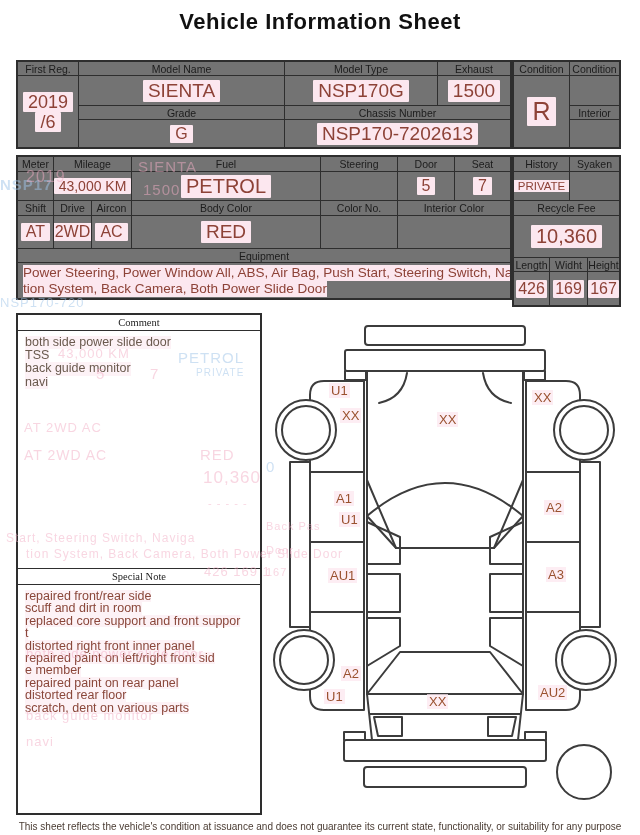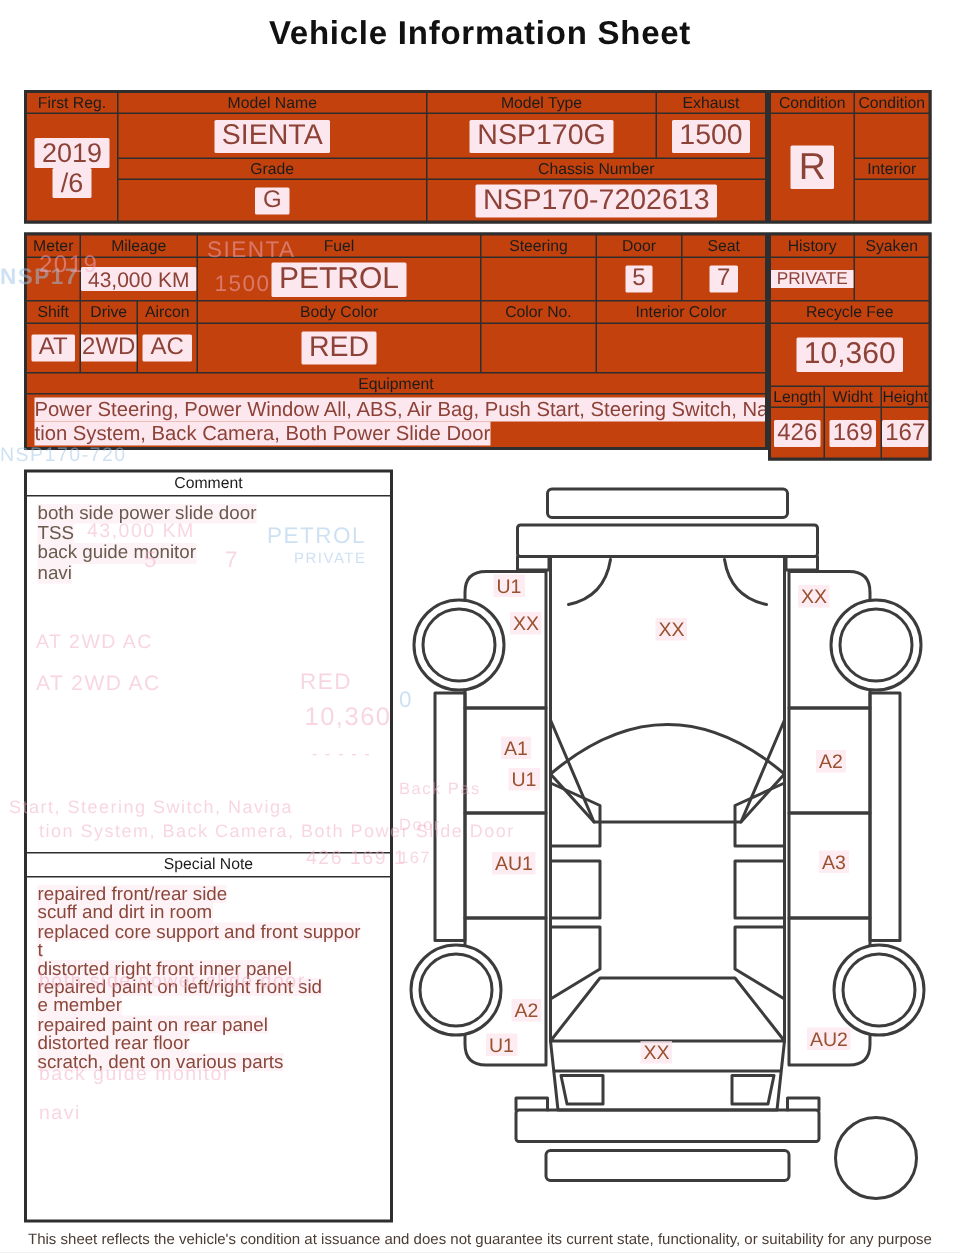--- a/index.html
+++ b/index.html
@@ -6,21 +6,21 @@
   html,body { background:#e8e8e8; }
   .page {
     position: relative; width: 640px; height: 835px; background: #fff;
     font-family: "Liberation Sans", sans-serif; overflow: hidden; margin: 0 auto;
   }
   .title { position:absolute; top:9px; left:0; width:100%; text-align:center;
     font-size:22px; letter-spacing:.5px; color:#111; font-weight:bold; }
 
   
   .gridbox { position:absolute; display:grid; gap:1px; background:#2e2e2e; border:2px solid #2e2e2e; }
-  .gridbox > div { background:#c2410c; display:flex; align-items:center; justify-content:center; overflow:hidden; }
+  .gridbox > div { background:#737373; display:flex; align-items:center; justify-content:center; overflow:hidden; }
   .hd { font-size:10.5px; color:#1c1c1c; white-space:nowrap; }
   .val { color:#8d4237; }
   .hl { background:#fce7ef; padding:0 5px; border-radius:1px; white-space:nowrap; }
   .hl:empty { display:none; }
 
   #box-main { left:16px; top:60px; width:496px; height:89px;
     grid-template-columns:60px 205px 152px 1fr; grid-template-rows:13px 29px 13px 1fr; }
   #box-cond { left:512px; top:60px; width:109px; height:89px;
     grid-template-columns:55px 1fr; grid-template-rows:13px 29px 13px 1fr; }
   #box-det { left:16px; top:155px; width:496px; height:145px;
@@ -32,21 +32,21 @@
   .firstreg { grid-row:2/5; grid-column:1; flex-direction:column; font-size:18px; line-height:20px; }
   .bigval { font-size:19px; }
   .cond-r { grid-row:2/5; grid-column:1; font-size:25px; }
 
   .eqcell { display:block !important; padding:2px 5px; text-align:left; }
   .eq-line { width:fit-content; background:#fce7ef; color:#8d4237; font-size:13.5px; line-height:16px; white-space:nowrap; }
 
   #comment-box { position:absolute; left:16px; top:313px; width:246px; height:502px;
     border:2px solid #2e2e2e; background:#fff; display:flex; flex-direction:column; }
   .sec-hd { height:16px; flex:0 0 16px; text-align:center; font-size:10.5px; color:#1c1c1c;
-    border-bottom:1px solid #2e2e2e; line-height:15px; }
+    border-bottom:1px solid #2e2e2e; line-height:15px;font-family:Liberation Serif, serif; }
   #special-hd { border-top:1px solid #2e2e2e; flex:0 0 17px; height:17px; }
   #comment-lines { flex:0 0 237px; padding:5px 7px; }
   #special-lines { flex:1 1 auto; padding:5px 7px; }
   .cmt-line { width:fit-content; max-width:100%; background:rgba(252,231,239,.55); color:#6a5a4e;
     font-size:12.5px; line-height:13.2px; white-space:nowrap; }
   .sp-line { width:fit-content; max-width:100%; background:rgba(252,231,239,.55); color:#8a473a;
     font-size:12.5px; line-height:12.4px; white-space:nowrap; }
 
   #diagram { position:absolute; left:270px; top:310px; width:370px; height:498px; }
   #damage-layer { position:absolute; left:0; top:0; width:640px; height:835px; pointer-events:none; z-index:4; }

